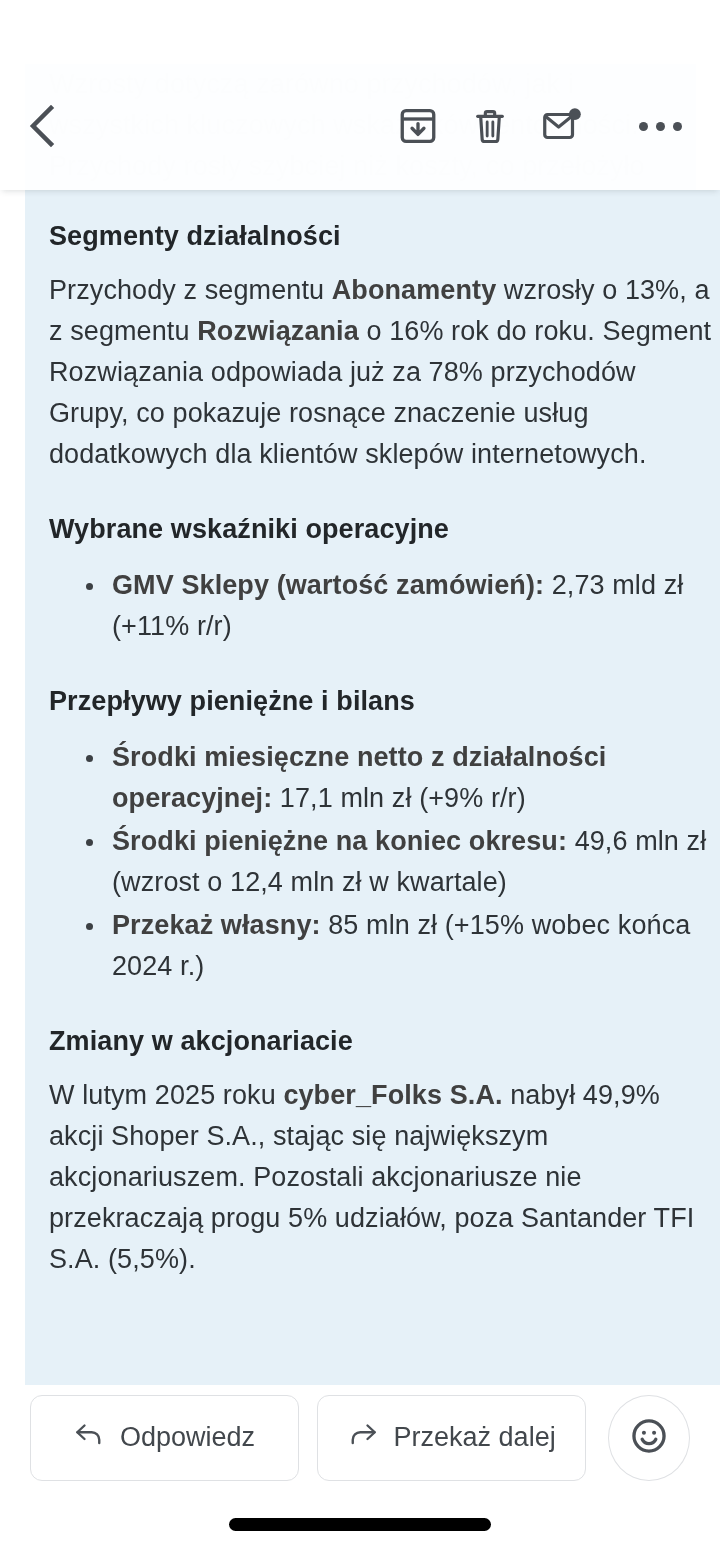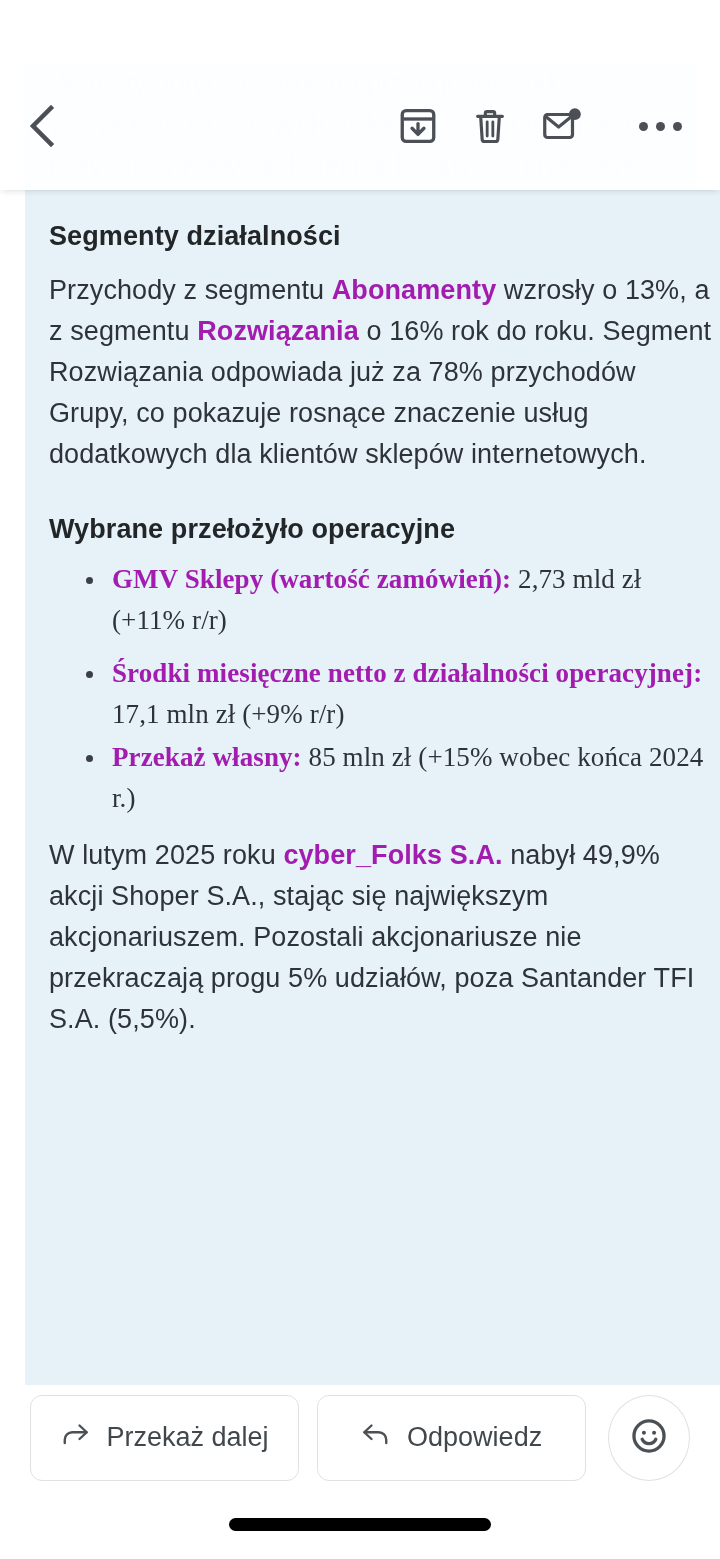--- a/index.html
+++ b/index.html
@@ -85,27 +85,26 @@
   }
   h3.sec-head.first { margin-top: 28px; }
 
   p.para {
     font-size: 27px;
     line-height: 41px;
     margin: 16px 0 0 0;
     color: #2e3337;
     letter-spacing: 0.1px;
   }
-  p.para b, li b { font-weight: bold; color: #a21caf; }
+  p.para b, li b { font-weight: bold; color: #404040; }
 
   ul.blist {
-    margin: 12px 0 0 0;
+    margin: 18px 0 0 0;
     padding-left: 63px;
     list-style: none;
-    font-family: Liberation Serif, serif;
   }
   ul.blist li {
     position: relative;
     font-size: 27px;
     line-height: 41px;
     color: #2e3337;
     margin-bottom: 2px;
     letter-spacing: 0.1px;
   }
   ul.blist li::before {
@@ -221,28 +220,31 @@
     <div class="prev-para">
       <div>Wzrosty dotyczą zarówno przychodów, jak i</div>
       <div>wszystkich kluczowych wskaźników rentowności.</div>
       <div>Przychody rosły szybciej niż koszty, co przełożyło</div>
       <div>się na poprawę zysków i marż.</div>
     </div>
 
     <div class="msg-card" id="msg-card">
         <h3 class="sec-head first">Segmenty działalności</h3>
         <p class="para">Przychody z segmentu <b>Abonamenty</b> wzrosły o 13%, a z segmentu <b>Rozwiązania</b> o 16% rok do roku. Segment Rozwiązania odpowiada już za 78% przychodów Grupy, co pokazuje rosnące znaczenie usług dodatkowych dla klientów sklepów internetowych.</p>
-        <h3 class="sec-head">Wybrane przełożyło operacyjne</h3>
+        <h3 class="sec-head">Wybrane wskaźniki operacyjne</h3>
         <ul class="blist">
           <li><b>GMV Sklepy (wartość zamówień):</b> 2,73 mld zł (+11% r/r)</li>
         </ul>
+        <h3 class="sec-head">Przepływy pieniężne i bilans</h3>
         <ul class="blist">
           <li><b>Środki miesięczne netto z działalności operacyjnej:</b> 17,1 mln zł (+9% r/r)</li>
+          <li><b>Środki pieniężne na koniec okresu:</b> 49,6 mln zł (wzrost o 12,4 mln zł w kwartale)</li>
           <li><b>Przekaż własny:</b> 85 mln zł (+15% wobec końca 2024 r.)</li>
         </ul>
+        <h3 class="sec-head">Zmiany w akcjonariacie</h3>
         <p class="para">W lutym 2025 roku <b>cyber_Folks S.A.</b> nabył 49,9% akcji Shoper S.A., stając się największym akcjonariuszem. Pozostali akcjonariusze nie przekraczają progu 5% udziałów, poza Santander TFI S.A. (5,5%).</p>
       </div>
   </div>
 
   <div class="card-clip"></div>
 
   <div class="status-bar"></div>
 
   <div class="toolbar">
     <div class="tb-inner">
@@ -293,38 +295,38 @@
             <i></i>
             <i></i>
         </span>
       </div>
 
     </div>
   </div>
 
   <div class="action-bar">
 
+    <button class="act-btn act-reply">
+      <span>
+        <svg width="30" height="26" viewBox="0 0 24 20" fill="none">
+          <path d="M8.4 3.2 L2.6 8.6 L8.4 14.0" stroke="#4b5056" stroke-width="1.9" fill="none" stroke-linecap="round" stroke-linejoin="round"></path>
+          <path d="M2.9 8.6 H14.2 a6 6 0 0 1 6 6 V17.2" stroke="#4b5056" stroke-width="1.9" fill="none" stroke-linecap="round"></path>
+        </svg>
+      </span>
+      <span>Odpowiedz</span>
+    </button>
+
     <button class="act-btn act-fwd">
       <span>
         <svg width="30" height="26" viewBox="0 0 24 20" fill="none">
           <path d="M15.6 3.2 L21.4 8.6 L15.6 14.0" stroke="#4b5056" stroke-width="1.9" fill="none" stroke-linecap="round" stroke-linejoin="round"></path>
           <path d="M21.1 8.6 H9.8 a6 6 0 0 0-6 6 V17.2" stroke="#4b5056" stroke-width="1.9" fill="none" stroke-linecap="round"></path>
         </svg>
       </span>
       <span>Przekaż dalej</span>
-    </button>
-
-    <button class="act-btn act-reply">
-      <span>
-        <svg width="30" height="26" viewBox="0 0 24 20" fill="none">
-          <path d="M8.4 3.2 L2.6 8.6 L8.4 14.0" stroke="#4b5056" stroke-width="1.9" fill="none" stroke-linecap="round" stroke-linejoin="round"></path>
-          <path d="M2.9 8.6 H14.2 a6 6 0 0 1 6 6 V17.2" stroke="#4b5056" stroke-width="1.9" fill="none" stroke-linecap="round"></path>
-        </svg>
-      </span>
-      <span>Odpowiedz</span>
     </button>
 
     <button class="act-emoji">
       <span>
         <svg width="42" height="42" viewBox="0 0 24 24" fill="none">
           <circle cx="12" cy="12" r="8.6" stroke="#4b5056" stroke-width="1.9"></circle>
           <circle cx="9.1" cy="10.1" r="1.15" fill="#4b5056"></circle>
           <circle cx="14.9" cy="10.1" r="1.15" fill="#4b5056"></circle>
           <path d="M8.1 13.9 a4.3 4.3 0 0 0 7.8 0" stroke="#4b5056" stroke-width="1.9" fill="none" stroke-linecap="round"></path>
         </svg>

